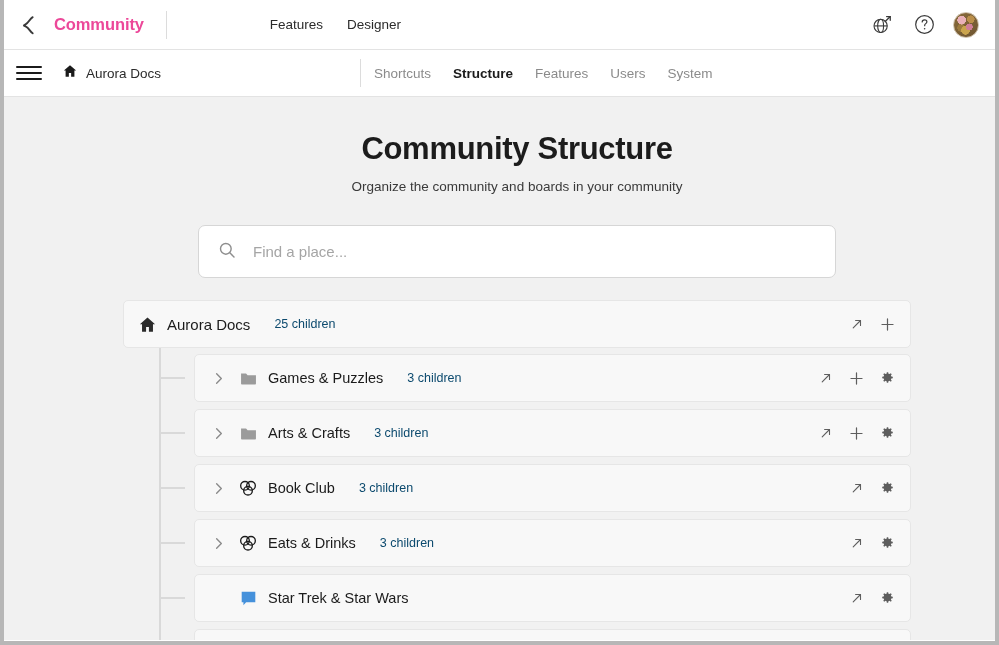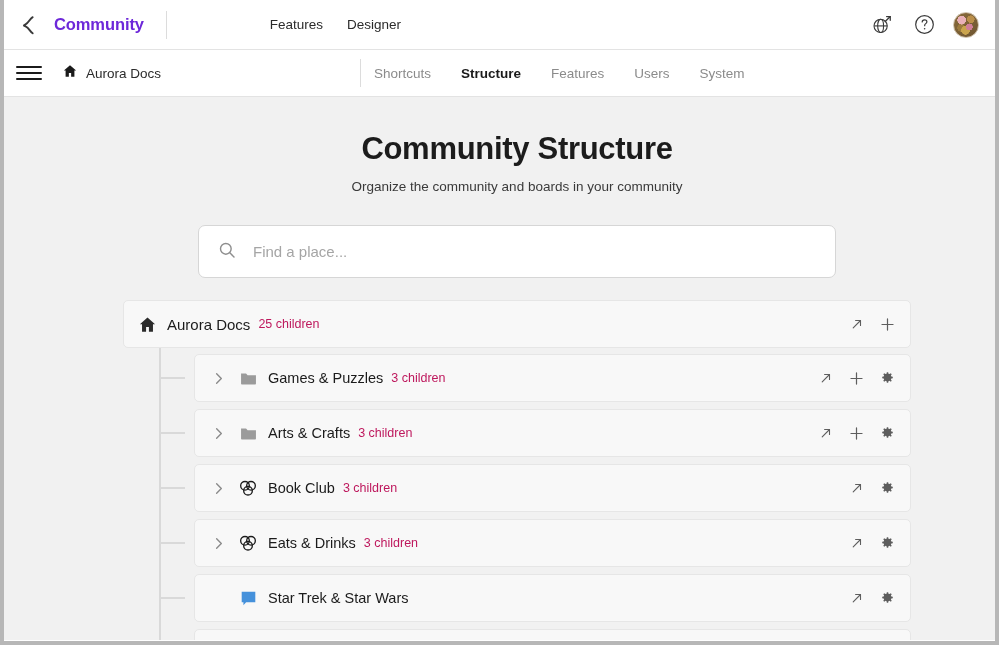--- a/index.html
+++ b/index.html
@@ -28,21 +28,21 @@
     padding: 0 16px 0 10px;
   }
   #brand-logo {
     width: 30px; height: 30px;
     display: flex; align-items: center; justify-content: center;
     flex: 0 0 auto;
   }
   #brand-name {
     font-size: 16.5px;
     font-weight: bold;
-    color: #6d28d9;
+    color: #ec4899;
     margin-left: 10px;
     letter-spacing: -0.1px;
   }
   .nav-divider {
     width: 1px;
     height: 28px;
     background: #dcdcdc;
     margin: 0 18px 0 22px;
   }
   #top-tabs { display: flex; align-items: stretch; height: 50px; }
@@ -109,21 +109,21 @@
   #community-name { font-size: 13.5px; color: #2b2b2b; }
   #sub-nav-divider {
     width: 1px; height: 28px; background: #dcdcdc;
     position: absolute; left: 356px; top: 9px;
   }
   #sub-tabs {
     position: absolute;
     left: 370px;
     display: flex;
     align-items: center;
-    gap: 12px;
+    gap: 4px;
   }
   .sub-tab {
     font-size: 13.5px;
     color: #8b8b8b;
     padding: 0 9px;
     cursor: pointer;
   }
   .sub-tab:first-child { padding-left: 0; }
   .sub-tab.active { color: #1b1b1b; font-weight: bold; }
 
@@ -230,22 +230,22 @@
     margin-right: 9px;
   }
   .row-label {
     font-size: 14.5px;
     color: #1b1b1b;
     white-space: nowrap;
   }
   #root-row .row-label { font-weight: normal; font-size: 15px; }
   .row-count {
     font-size: 12.5px;
-    color: #be185d;
-    margin-left: 8px;
+    color: #0c4a6e;
+    margin-left: 24px;
     white-space: nowrap;
   }
   .row-actions {
     margin-left: auto;
     display: flex;
     align-items: center;
     gap: 14px;
   }
   .action-icon {
     width: 17px; height: 17px;

